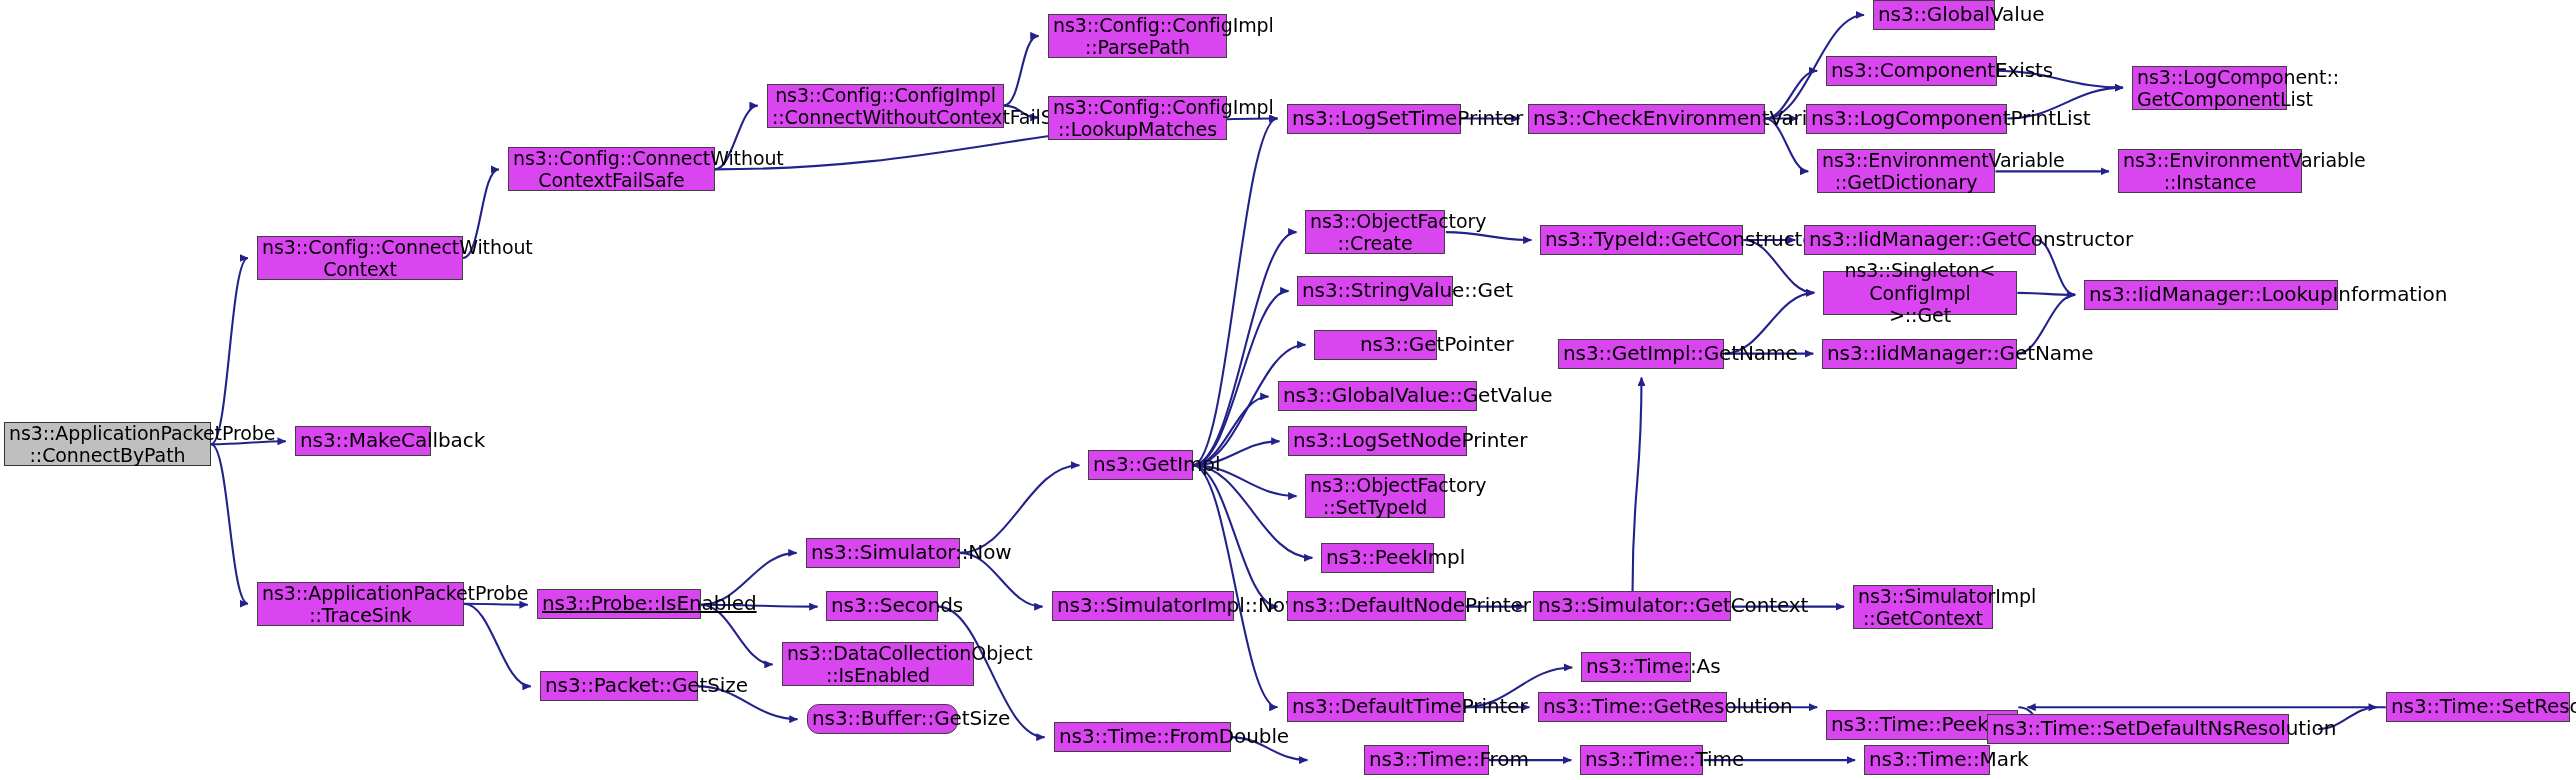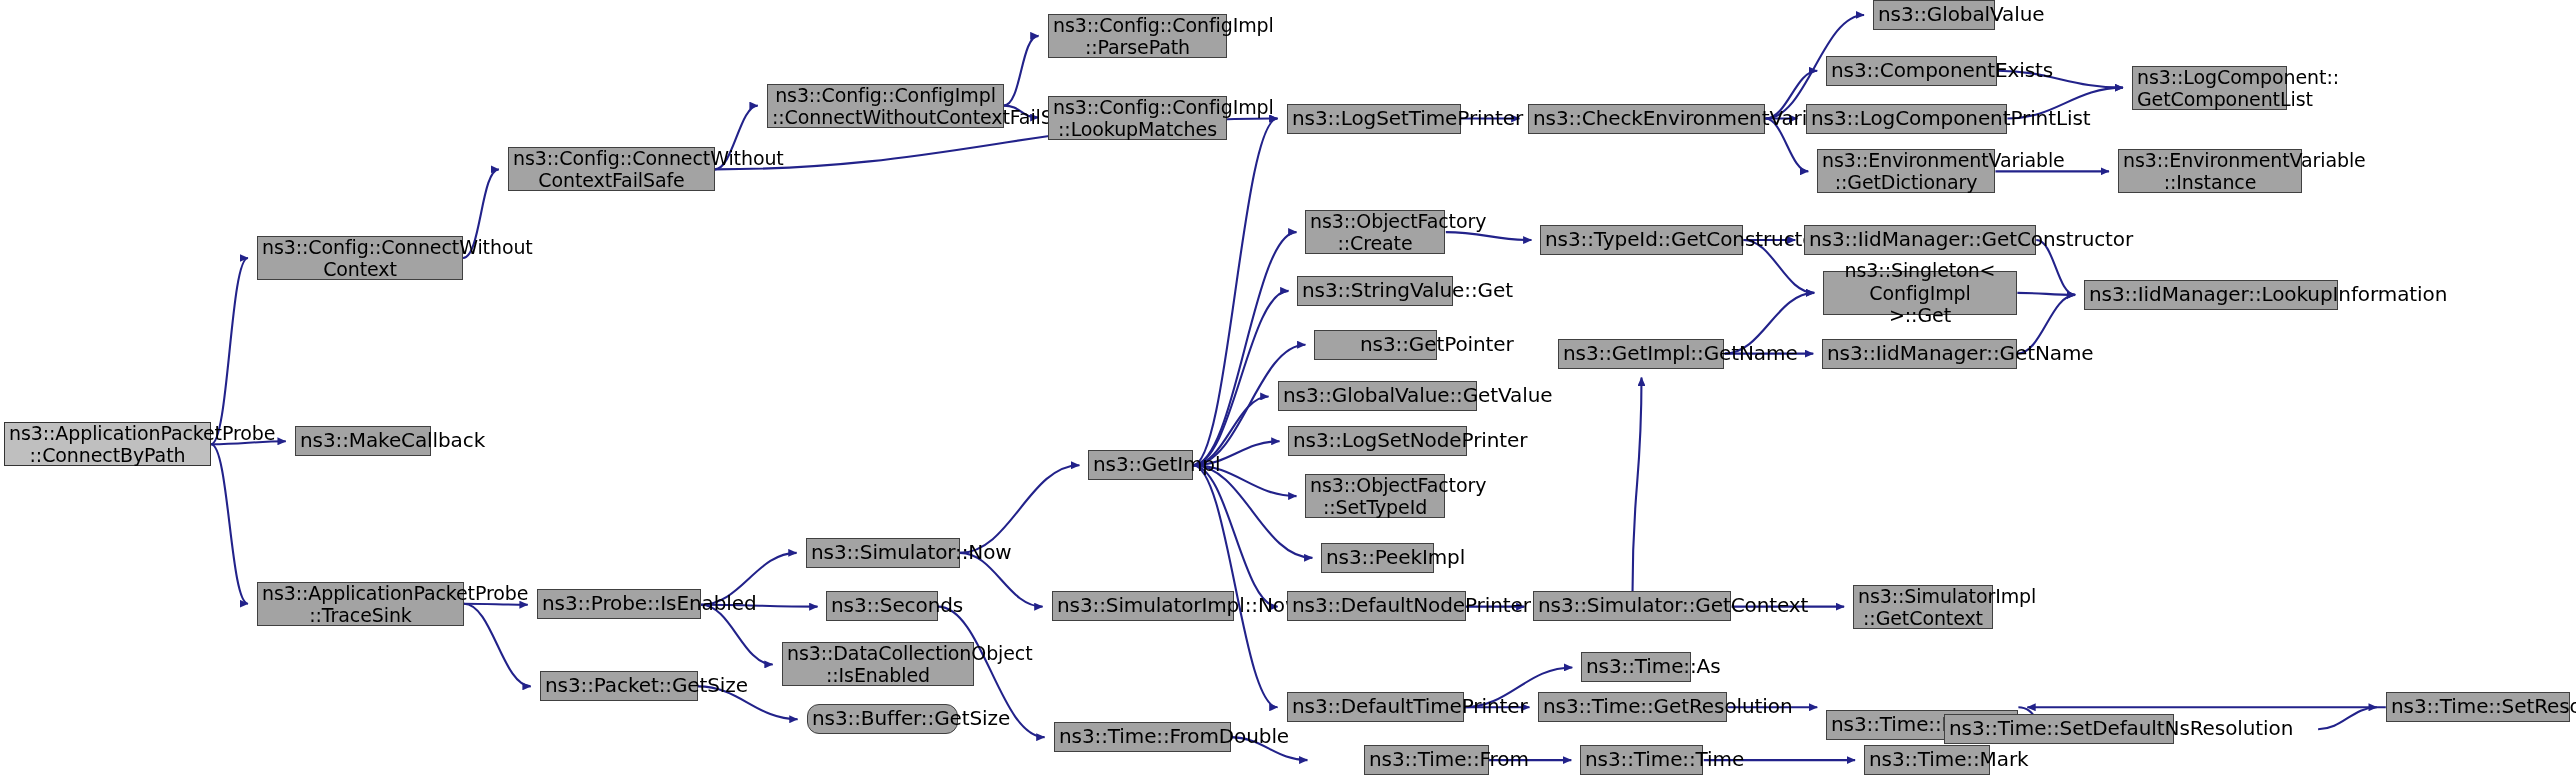--- a/index.html
+++ b/index.html
@@ -1,20 +1,20 @@
 <!DOCTYPE html>
 <html><head>
 <meta charset="utf-8">
 <style>
   html,body{margin:0;padding:0;background:#ffffff;}
   #canvas{position:relative;width:2576px;height:781px;background:#ffffff;
           font-family:"DejaVu Sans","Liberation Sans",sans-serif;}
   svg.edges{position:absolute;left:0;top:0;width:2576px;height:781px;overflow:visible;}
   .node{position:absolute;box-sizing:border-box;border:1.6px solid #404040;
-        background:#a3a3a3;display:flex;align-items:center;justify-content:center;
+        background:#d946ef;display:flex;align-items:center;justify-content:center;
         text-align:center;line-height:1.18;color:#000000;font-size:20px;
         letter-spacing:-0.1px;padding:0 4px;}
   .node.root{background:#bfbfbf;border-color:#333333;}
   .node span{display:block;width:100%;}
 </style>
 </head>
 <body>
 
 <div id="canvas">
   <svg class="edges" viewBox="0 0 2587 784" preserveAspectRatio="none">
@@ -90,21 +90,21 @@
       </div>
       <div class="node" style="left: 295px; top: 426px; width: 136px; height: 30px;">
         <span>ns3::MakeCallback</span>
       </div>
       <div class="node" style="left: 257px; top: 582px; width: 207px; height: 44px; font-size: 19px;">
         <span>ns3::ApplicationPacketProbe<br>::TraceSink</span>
       </div>
       <div class="node" style="left: 508px; top: 147px; width: 207px; height: 44px; font-size: 19px;">
         <span>ns3::Config::ConnectWithout<br>ContextFailSafe</span>
       </div>
-      <div class="node" style="left: 537px; top: 589px; width: 164px; height: 30px;">
+      <div class="node" style="left: 537px; top: 589px; width: 164px; height: 30px; text-decoration: underline;">
         <span>ns3::Probe::IsEnabled</span>
       </div>
       <div class="node" style="left: 540px; top: 671px; width: 158px; height: 30px;">
         <span>ns3::Packet::GetSize</span>
       </div>
       <div class="node" style="left: 767px; top: 84px; width: 237px; height: 44px; font-size: 19px;">
         <span>ns3::Config::ConfigImpl<br>::ConnectWithoutContextFailSafe</span>
       </div>
       <div class="node" style="left: 1048px; top: 14px; width: 179px; height: 44px; font-size: 19px;">
         <span>ns3::Config::ConfigImpl<br>::ParsePath</span>
@@ -219,21 +219,21 @@
       </div>
       <div class="node" style="left: 2132px; top: 66px; width: 155px; height: 44px; font-size: 19px;">
         <span>ns3::LogComponent::<br>GetComponentList</span>
       </div>
       <div class="node" style="left: 2118px; top: 149px; width: 184px; height: 44px; font-size: 19px;">
         <span>ns3::EnvironmentVariable<br>::Instance</span>
       </div>
       <div class="node" style="left: 2084px; top: 280px; width: 254px; height: 30px;">
         <span>ns3::IidManager::LookupInformation</span>
       </div>
-      <div class="node" style="left: 1944px; top: 714px; width: 230px; height: 30px;">
+      <div class="node" style="left: 1987px; top: 714px; width: 302px; height: 30px;">
         <span>ns3::Time::SetDefaultNsResolution</span>
       </div>
       <div class="node" style="left: 2386px; top: 692px; width: 184px; height: 30px;">
         <span>ns3::Time::SetResolution</span>
       </div>
     </div>
 </div>
 
 
 </body></html>

